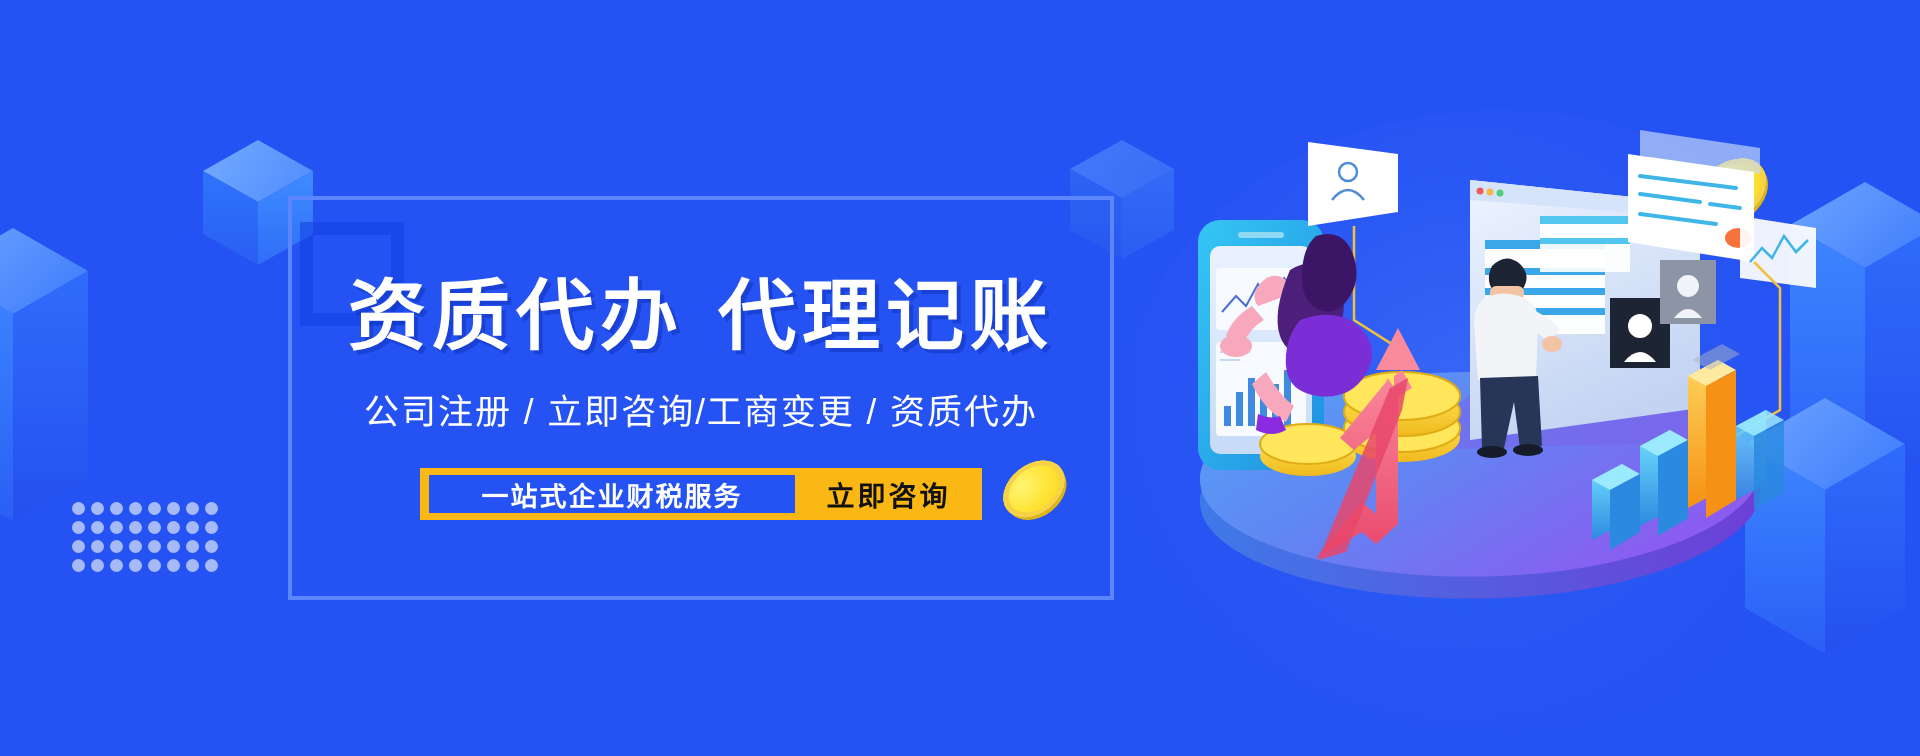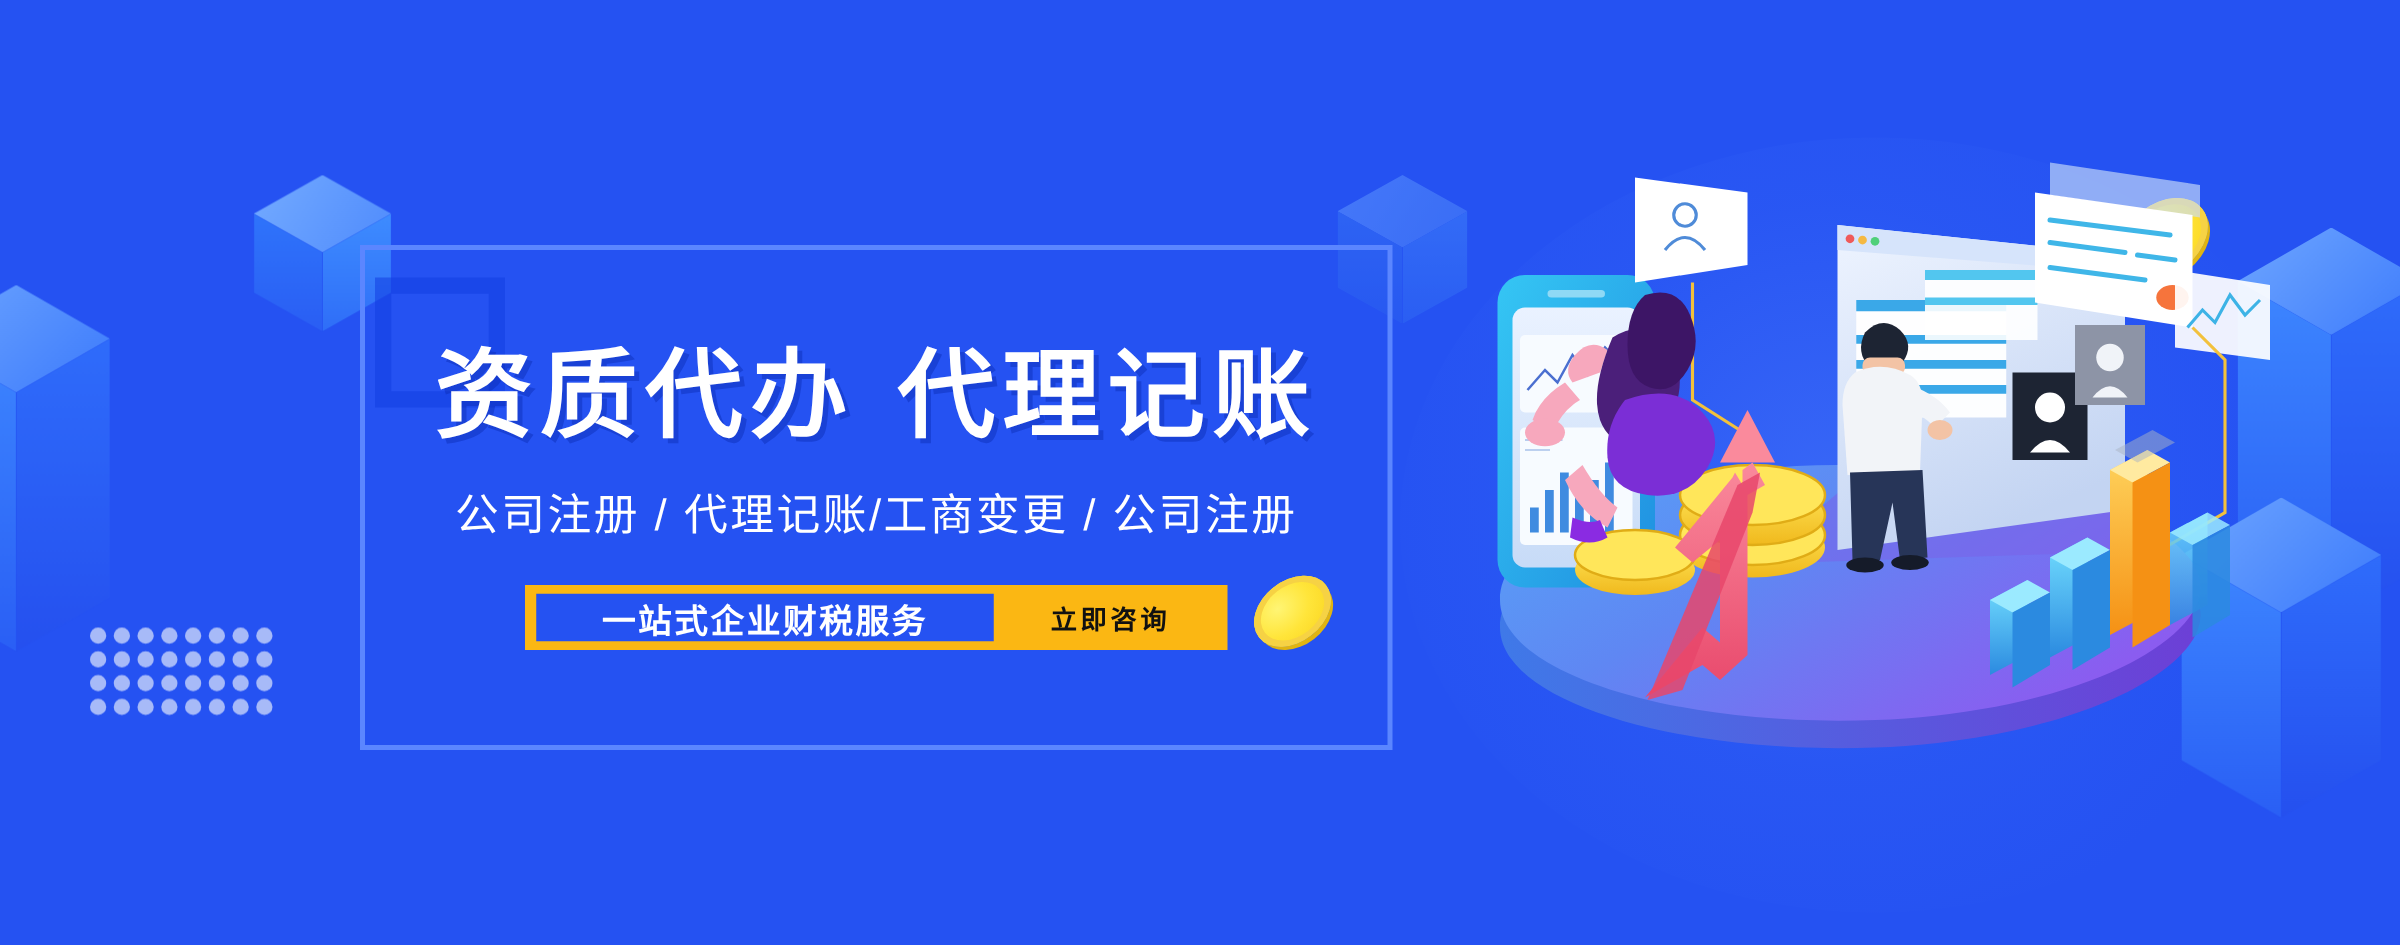--- a/index.html
+++ b/index.html
@@ -157,21 +157,21 @@
     font-weight: 600;
     letter-spacing: 2px;
     display: flex;
     align-items: center;
     justify-content: center;
     white-space: nowrap;
   }
   .cta-action {
     flex: 1;
     color: #111111;
-    font-size: 21px;
+    font-size: 28px;
     font-weight: 700;
     letter-spacing: 3px;
     text-align: center;
     white-space: nowrap;
   }
 
   
   .illustration {
     position: absolute;
     left: 1140px;
@@ -294,21 +294,21 @@
                 transform: rotate(-38deg) scaleY(0.72);"></div>
   </div>
 
   <div class="content-frame"></div>
 
   <div class="content-inner">
     <h1 class="headline">
       <span>资质代办</span><span class="gap"></span><span>代理记账</span>
     </h1>
 
-    <p class="subtitle">公司注册 / 代理记账/工商变更 / 公司注册</p>
+    <p class="subtitle">公司注册 / 立即咨询/工商变更 / 资质代办</p>
 
     <div class="cta-bar">
       <div class="cta-tag">一站式企业财税服务</div>
       <div class="cta-action">立即咨询</div>
     </div>
   </div>
 
   <div class="illustration">
     <svg viewBox="0 0 700 520" xmlns="http://www.w3.org/2000/svg">
       <defs>

